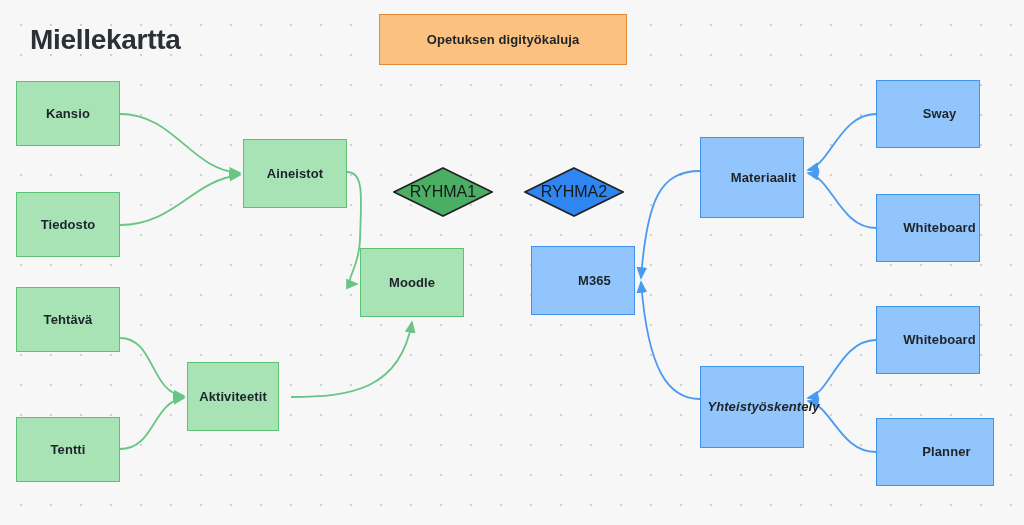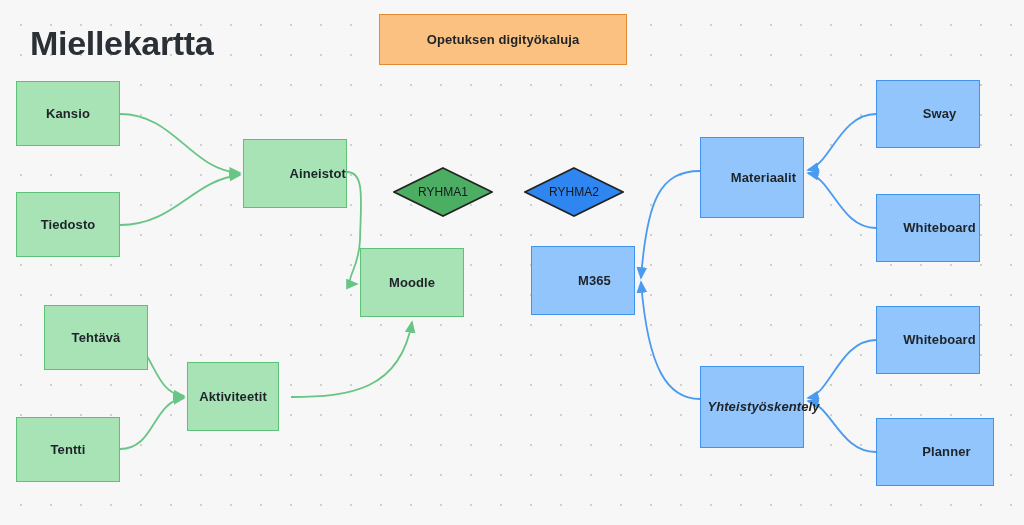--- a/index.html
+++ b/index.html
@@ -60,30 +60,30 @@
   }
   .diamond-shape {
     position: absolute;
     left: 0; top: 0;
     width: 100%;
     height: 100%;
   }
   .diamond-label {
     position: relative;
     z-index: 2;
-    font-size: 12px;
+    font-size: 16px;
     font-weight: normal;
     color: #15191e;
     font-family: "Liberation Sans", sans-serif;
   }
   #title {
     position: absolute;
     left: 30px;
     top: 24px;
-    font-size: 34px;
+    font-size: 28px;
     font-weight: bold;
     color: #2b3036;
     letter-spacing: -0.3px;
   }
 </style>
 </head>
 <body>
 
 <div id="canvas">
 
@@ -114,27 +114,27 @@
       </g>
   </svg>
 
   <div id="node-layer">
       <div class="node green" style="left: 16px; top: 81px; width: 104px; height: 65px;">
         <span>Kansio</span>
       </div>
       <div class="node green" style="left: 16px; top: 192px; width: 104px; height: 65px;">
         <span>Tiedosto</span>
       </div>
-      <div class="node green" style="left: 16px; top: 305px; width: 104px; height: 65px; margin-left: 28px;">
+      <div class="node green" style="left: 16px; top: 287px; width: 104px; height: 65px;">
         <span>Tehtävä</span>
       </div>
       <div class="node green" style="left: 16px; top: 417px; width: 104px; height: 65px;">
         <span>Tentti</span>
       </div>
-      <div class="node green" style="left: 243px; top: 139px; width: 104px; height: 69px; justify-content: flex-end;">
+      <div class="node green" style="left: 243px; top: 139px; width: 104px; height: 69px;">
         <span>Aineistot</span>
       </div>
       <div class="node green" style="left: 187px; top: 362px; width: 92px; height: 69px;">
         <span>Aktiviteetit</span>
       </div>
       <div class="node green" style="left: 360px; top: 248px; width: 104px; height: 69px;">
         <span>Moodle</span>
       </div>
       <div class="node orange" style="left: 379px; top: 14px; width: 248px; height: 51px;">
         <span>Opetuksen digityökaluja</span>

